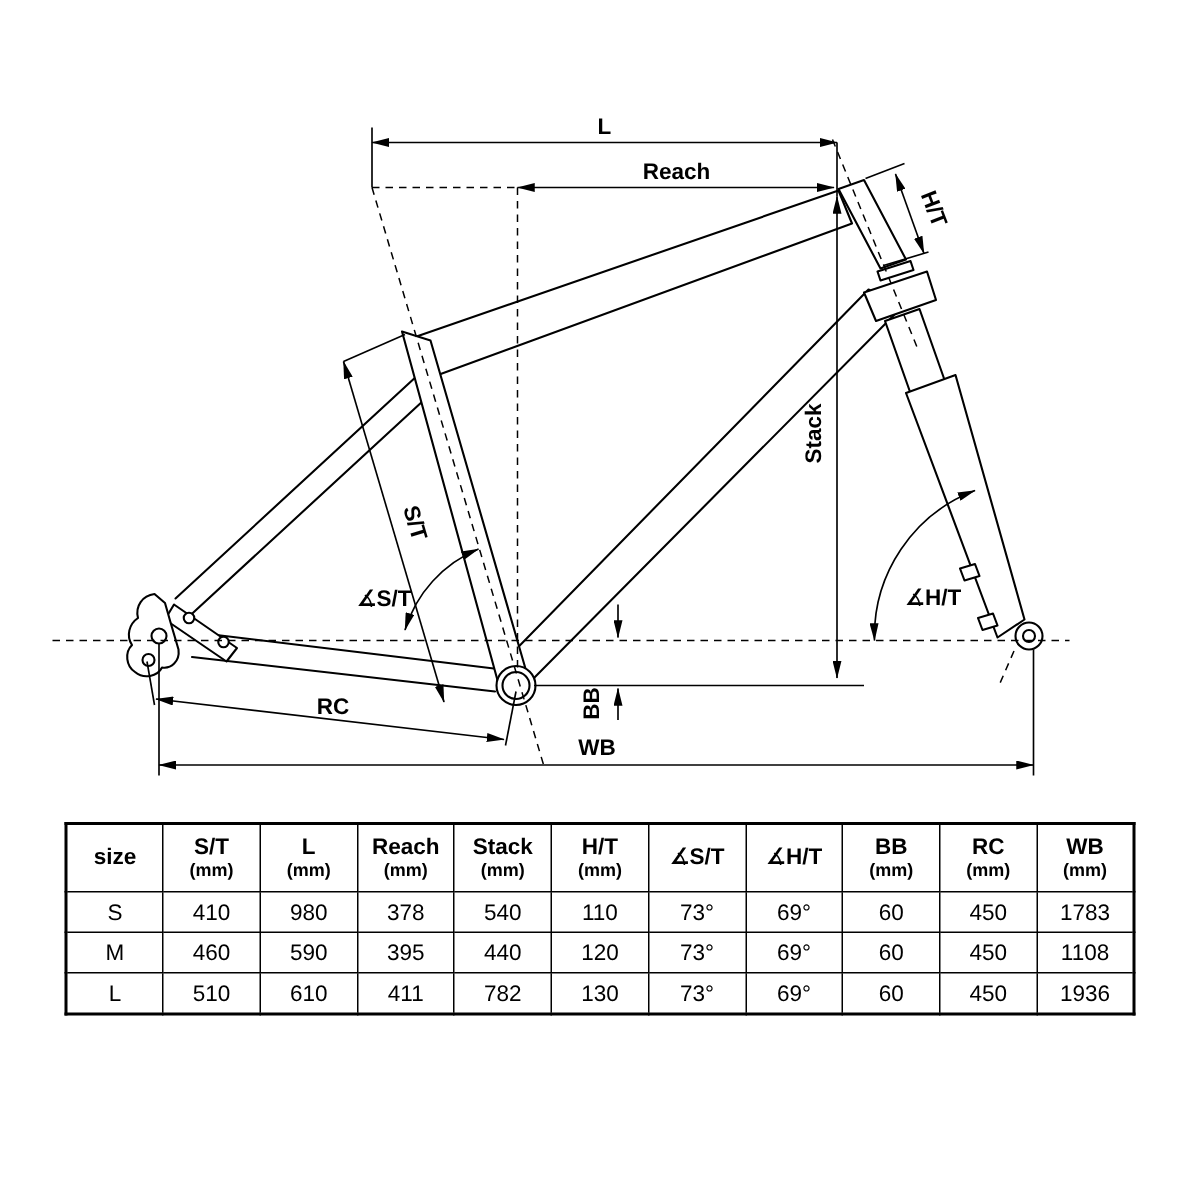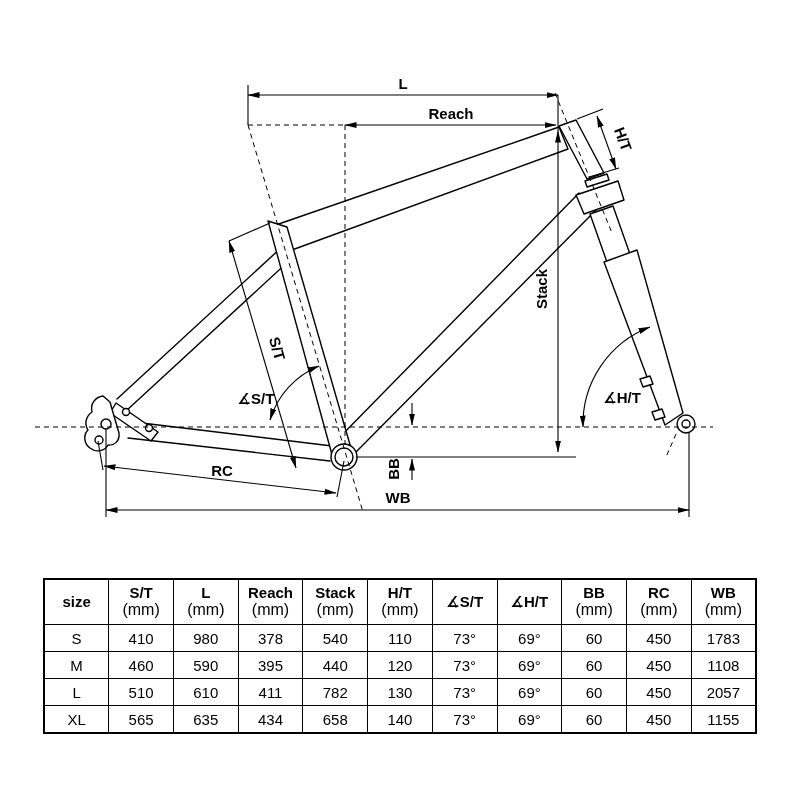--- a/index.html
+++ b/index.html
@@ -6,27 +6,27 @@
   .canvas{position:relative;width:800px;height:800px;background:#fff;overflow:hidden;
           font-family:"Liberation Sans","DejaVu Sans",sans-serif;}
   .diagram{position:absolute;left:0;top:0;}
   
   .f{fill:#fff;stroke:#000;stroke-width:1.4;stroke-linejoin:round;}
   .ln{stroke:#000;stroke-width:1.4;fill:none;stroke-linecap:round;}
   .dim{stroke:#000;stroke-width:1.1;fill:none;}
   .dsh{stroke:#000;stroke-width:1;fill:none;stroke-dasharray:5 4;}
   .lbl{font:bold 15px "Liberation Sans","DejaVu Sans",sans-serif;fill:#000;text-anchor:middle;}
   
-  .geo-table{position:absolute;left:43px;top:578px;width:714px;border-collapse:collapse;
+  .geo-table{position:absolute;left:43px;top:548px;width:714px;border-collapse:collapse;
              table-layout:fixed;border:2px solid #000;}
   .geo-table th,.geo-table td{border:1px solid #000;text-align:center;vertical-align:middle;
              padding:0;color:#000;}
   .geo-table th{height:44px;font-size:15px;font-weight:bold;line-height:1.15;}
   .geo-table td{height:26px;font-size:15px;font-weight:normal;}
-  .geo-table th .u{display:block;font-size:16px;font-weight:normal;}
+  .geo-table th .u{display:block;font-size:12px;font-weight:bold;}
   .geo-table th .u:empty{display:none;}
 </style>
 </head>
 <body>
 
 <div class="canvas">
 
   <svg class="diagram" width="800" height="560" viewBox="0 0 800 560" xmlns="http://www.w3.org/2000/svg">
     <defs>
       <marker id="arr" viewBox="0 0 12 6" refX="11.5" refY="3" markerWidth="12" markerHeight="6" markerUnits="userSpaceOnUse" orient="auto-start-reverse">
@@ -164,30 +164,17 @@
         <td>L</td>
         <td>510</td>
         <td>610</td>
         <td>411</td>
         <td>782</td>
         <td>130</td>
         <td>73°</td>
         <td>69°</td>
         <td>60</td>
         <td>450</td>
-        <td>2057</td>
-      </tr>
-      <tr>
-        <td>XL</td>
-        <td>565</td>
-        <td>635</td>
-        <td>434</td>
-        <td>658</td>
-        <td>140</td>
-        <td>73°</td>
-        <td>69°</td>
-        <td>60</td>
-        <td>450</td>
-        <td>1155</td>
+        <td>1936</td>
       </tr>
     </tbody>
   </table>
 </div>
 
 </body></html>

